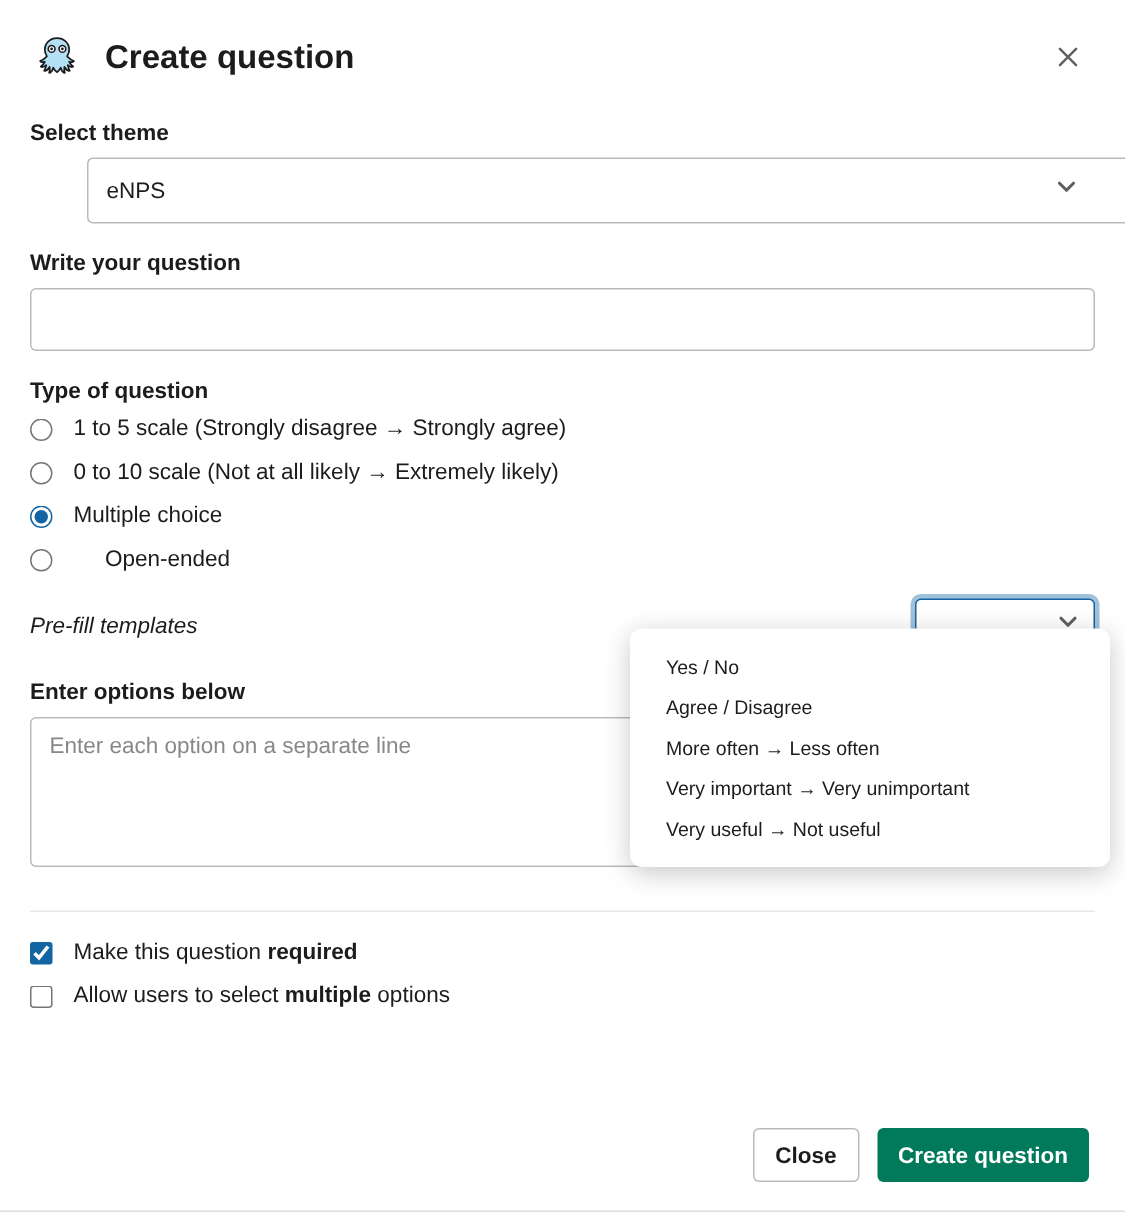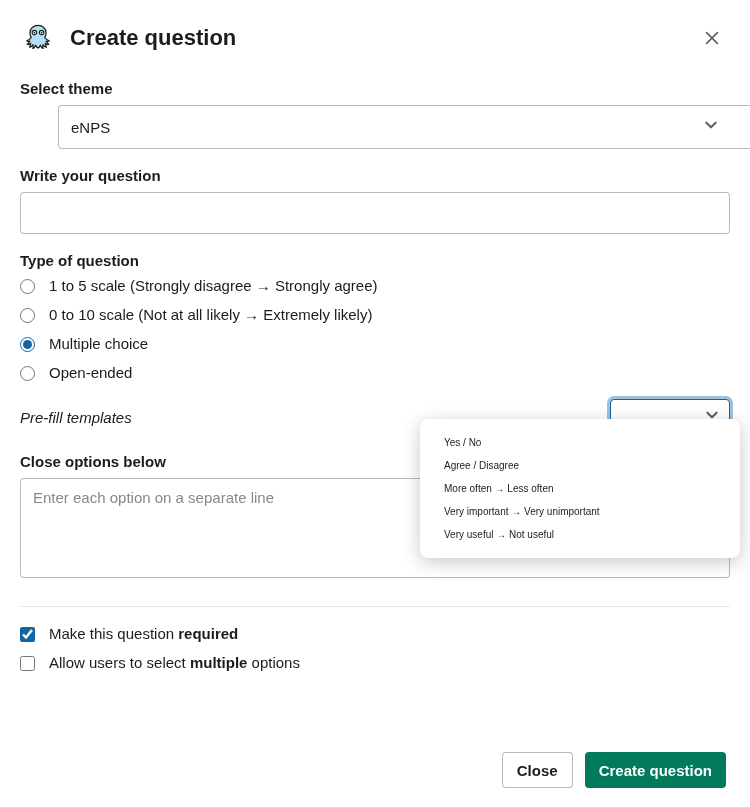--- a/index.html
+++ b/index.html
@@ -168,21 +168,21 @@
       right: 10px;
       width: 320px;
       background: #fff;
       border-radius: 8px;
       box-shadow: 0 4px 18px rgba(0,0,0,0.22);
       padding: 12px 0;
       z-index: 100;
     }
     .dropdown-item {
       padding: 6px 24px;
-      font-size: 10px;
+      font-size: 13px;
       cursor: pointer;
     }
     .footer {
       position: absolute;
       bottom: 0;
       left: 0;
       right: 0;
       padding: 20px 24px;
       display: flex;
       justify-content: flex-end;
@@ -267,39 +267,39 @@
       <span>1 to 5 scale (Strongly disagree → Strongly agree)</span>
     </div>
     <div class="radio-row">
       <input type="radio" name="qtype" style="">
       <span>0 to 10 scale (Not at all likely → Extremely likely)</span>
     </div>
     <div class="radio-row">
       <input type="radio" name="qtype" checked="" style="">
       <span>Multiple choice</span>
     </div>
-    <div class="radio-row" style="margin-bottom:0;">
+    <div class="radio-row" style="margin-bottom:0;gap:21px;">
       <input type="radio" name="qtype" style="">
       <span>Open-ended</span>
     </div>
   </div>
 
   <div class="prefill-row">
     <span class="field-label-italic">Pre-fill templates</span>
     <div class="small-select">
       <span class="chevron">
         <svg viewBox="0 0 12 12" fill="none" stroke="currentColor" stroke-width="1.8" stroke-linecap="round" stroke-linejoin="round">
             <path d="M2 4l4 4 4-4"></path>
           </svg>
       </span>
     </div>
   </div>
 
   <div class="section">
-    <label class="field-label">Close options below</label>
+    <label class="field-label">Enter options below</label>
     <textarea class="textarea" placeholder="Enter each option on a separate line" style=""></textarea>
   </div>
 
   <hr class="divider">
 
   <div class="check-row">
     <input type="checkbox" checked="" style="">
     <span>
       <span>Make this question </span><span class="bold">required</span>
     </span>

